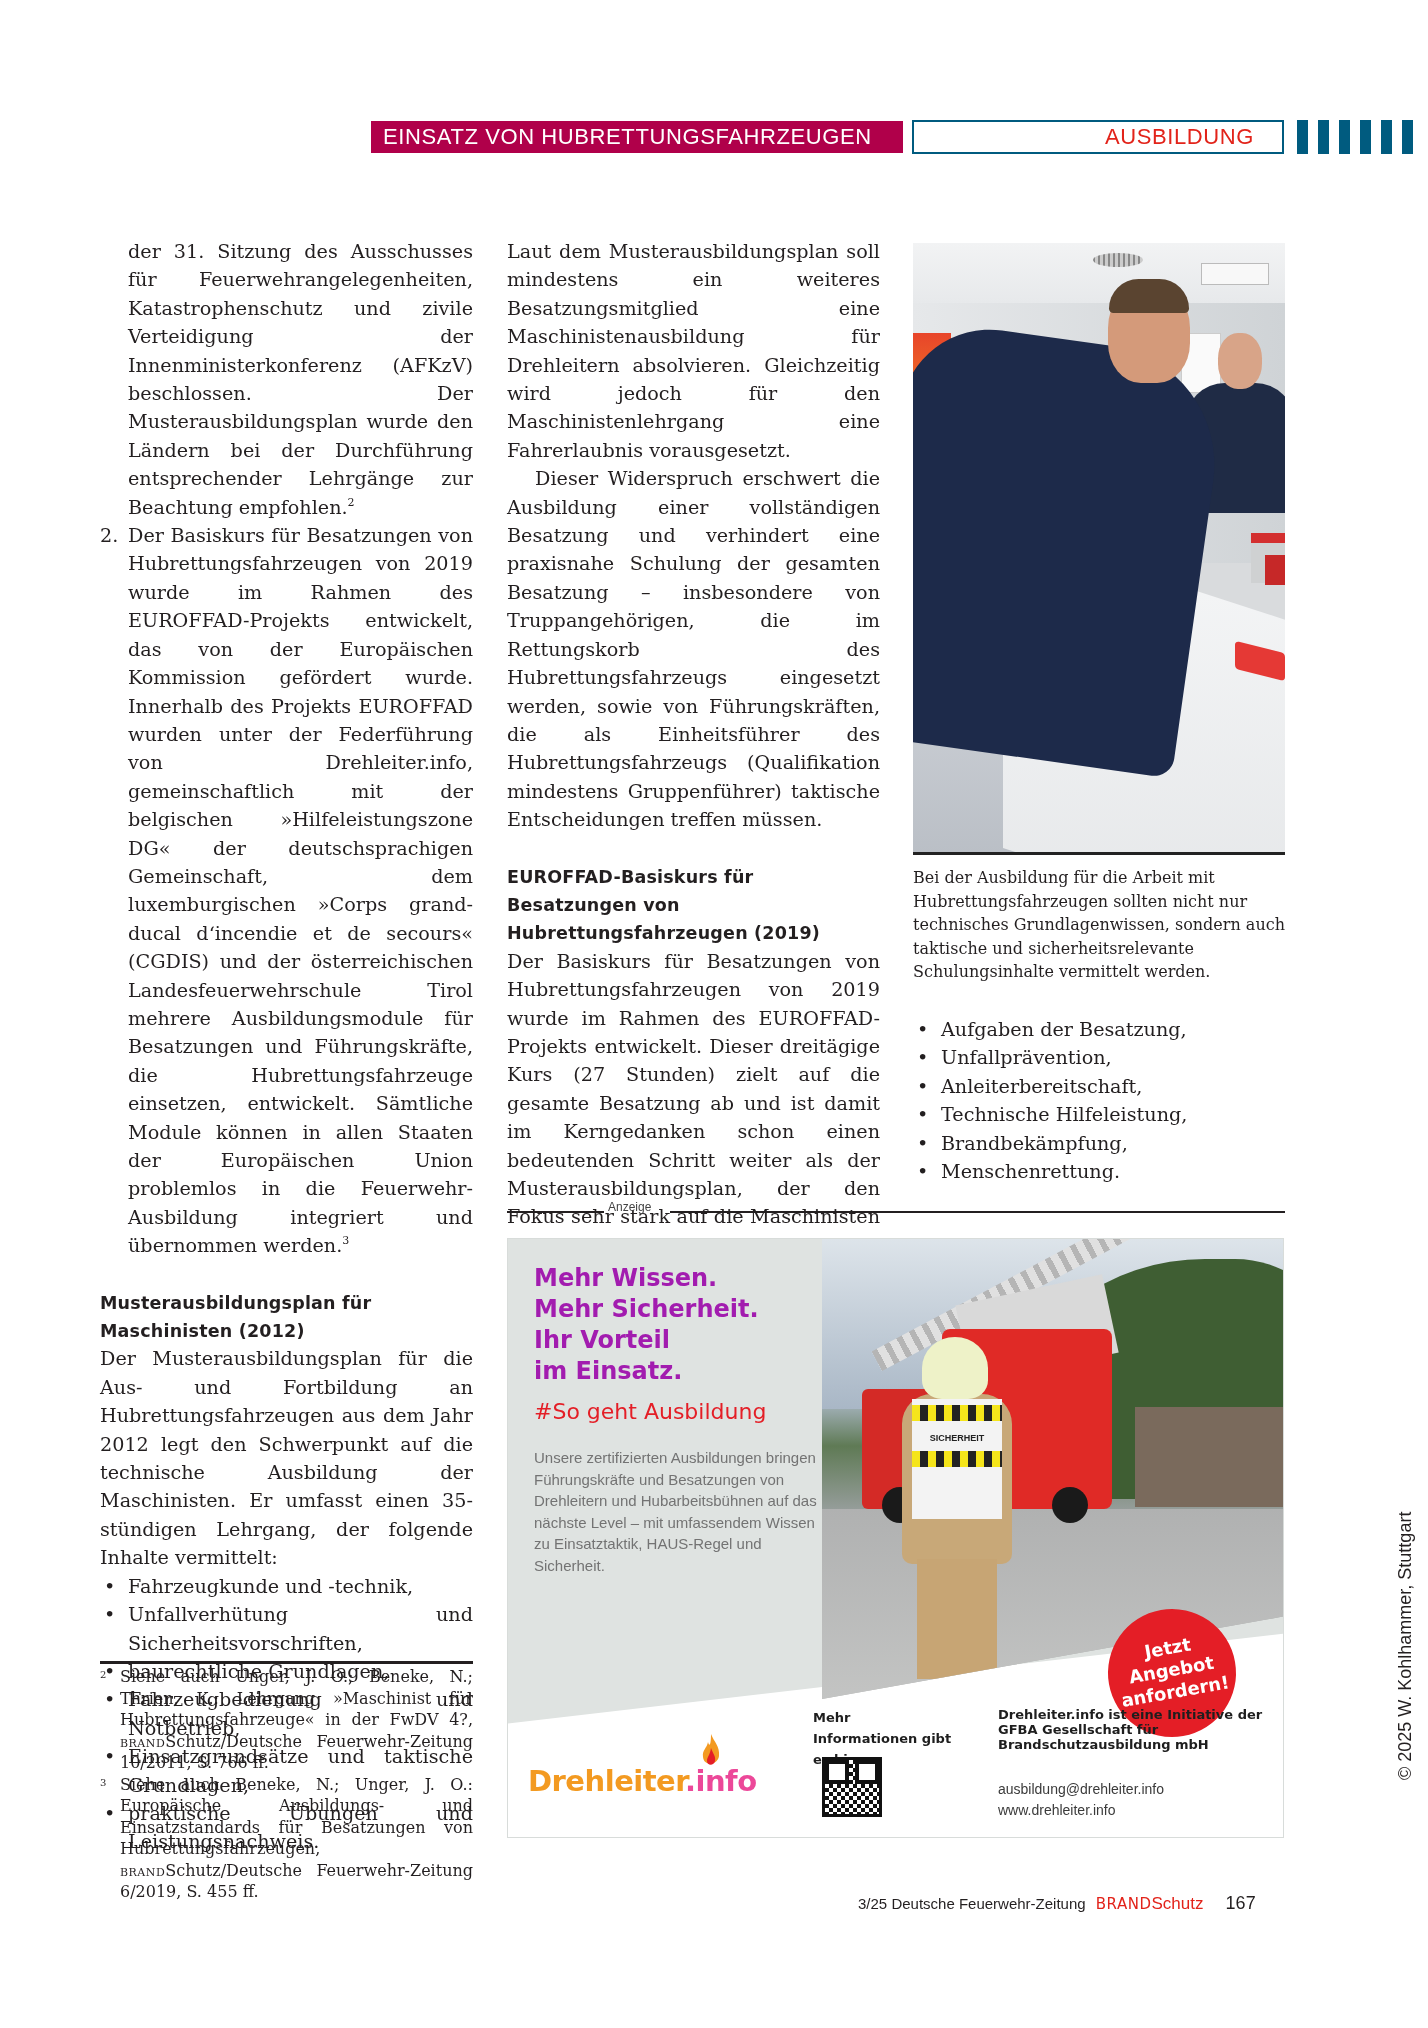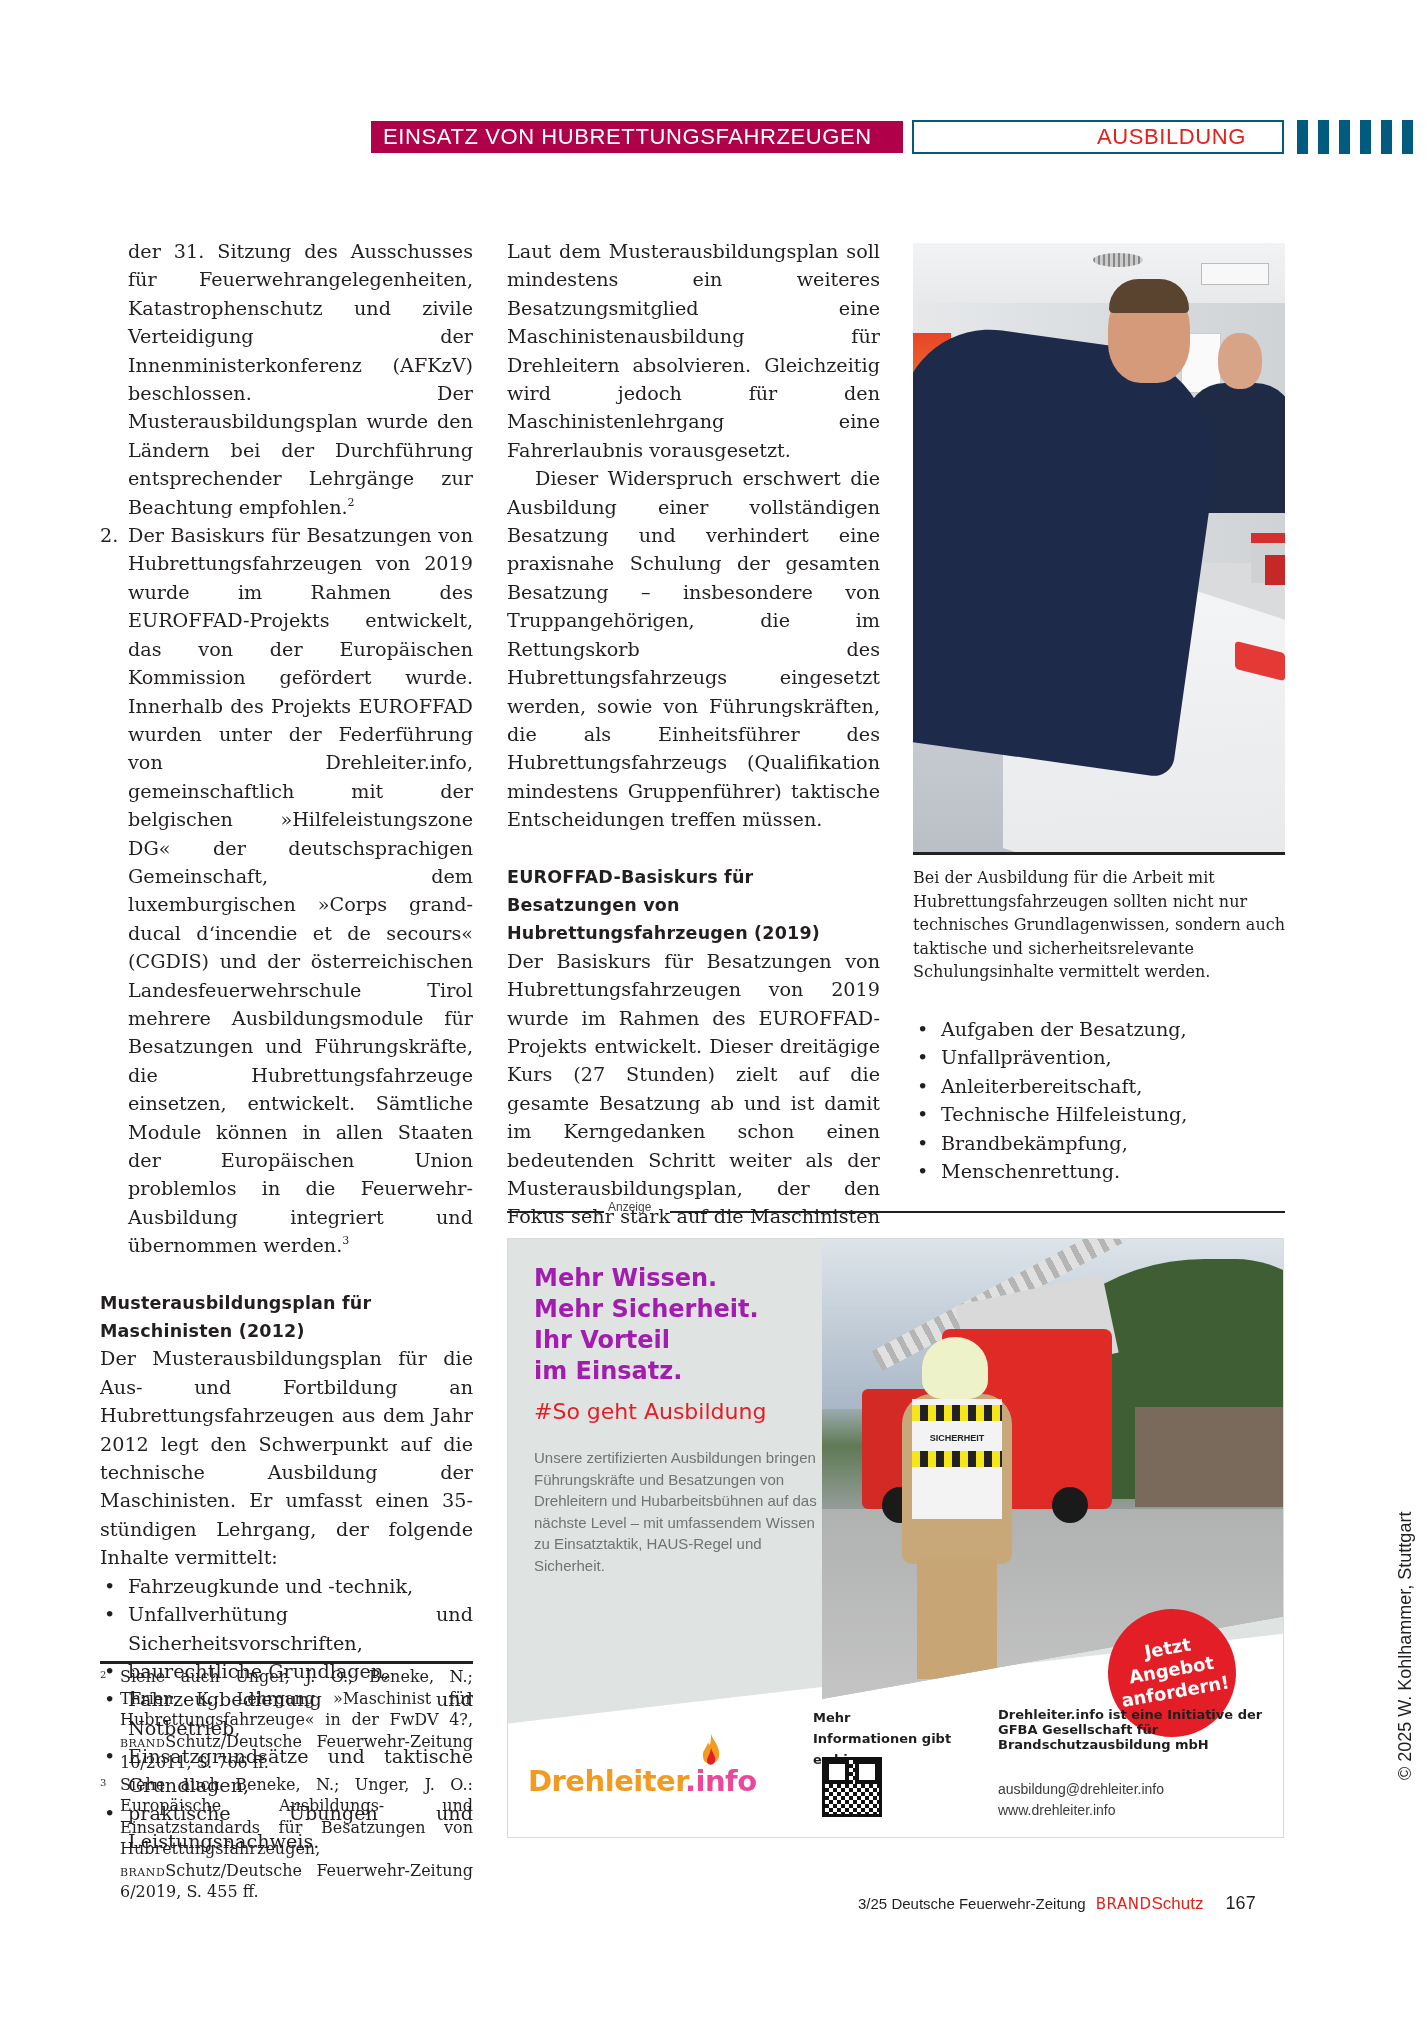--- a/index.html
+++ b/index.html
@@ -10,21 +10,21 @@
   .hdr-left {
     position: absolute; left: 371px; top: 121px; width: 532px; height: 32px;
     background: #b0004a; color: #fff;
     font-family: "Liberation Sans", sans-serif; font-size: 22px; letter-spacing: 0.6px;
     line-height: 32px; padding-left: 12px; white-space: nowrap;
   }
   .hdr-mid {
     position: absolute; left: 912px; top: 120px; width: 372px; height: 34px;
     border: 2px solid #005b7f; background: #fff;
     color: #e2231a; font-family: "Liberation Sans", sans-serif; font-size: 22px;
-    letter-spacing: 0.6px; line-height: 30px; text-align: right; padding-right: 36px;
+    letter-spacing: 0.6px; line-height: 30px; text-align: right; padding-right: 28px;
   }
   .hdr-bars { position: absolute; left: 1297px; top: 120px; height: 34px; display: flex; gap: 10px; }
   .hdr-bars span { display: block; width: 11px; height: 34px; background: #005b7f; }
 
   
   .col { position: absolute; font-size: 19.2px; line-height: 28.4px; text-align: justify; hyphens: manual; }
   .col p { margin: 0; }
   .col1 { left: 100px; top: 238px; width: 373px; }
   .col2 { left: 507px; top: 238px; width: 373px; }
   .col3 { left: 913px; top: 1016px; width: 380px; }

